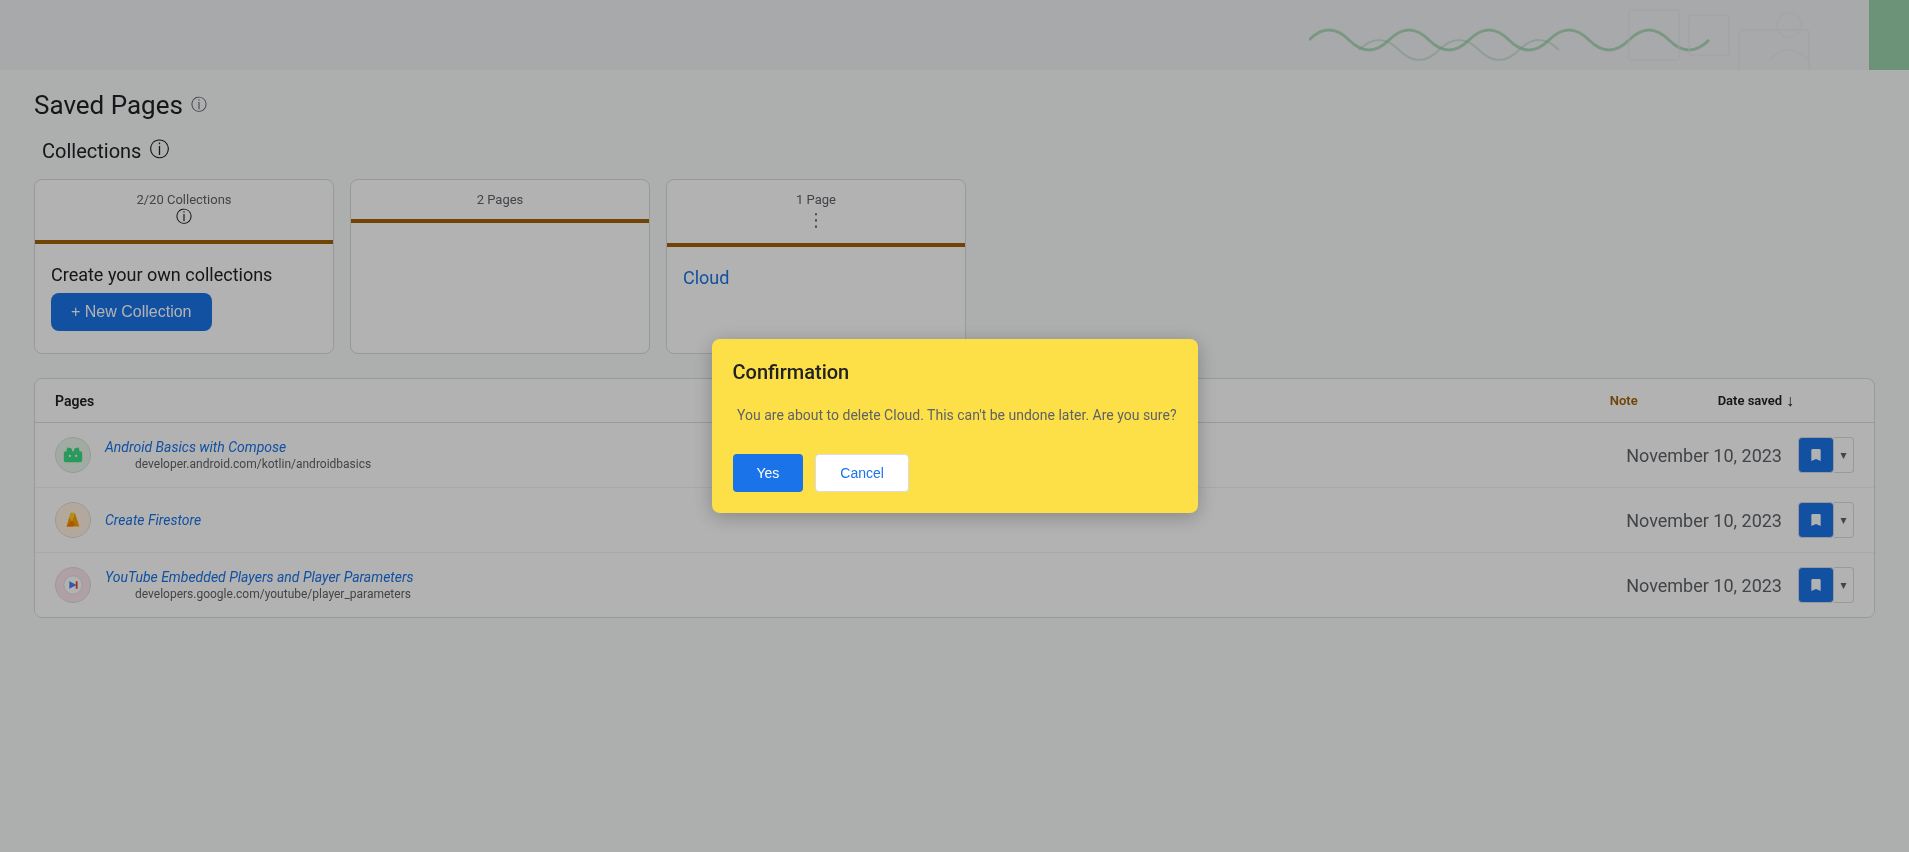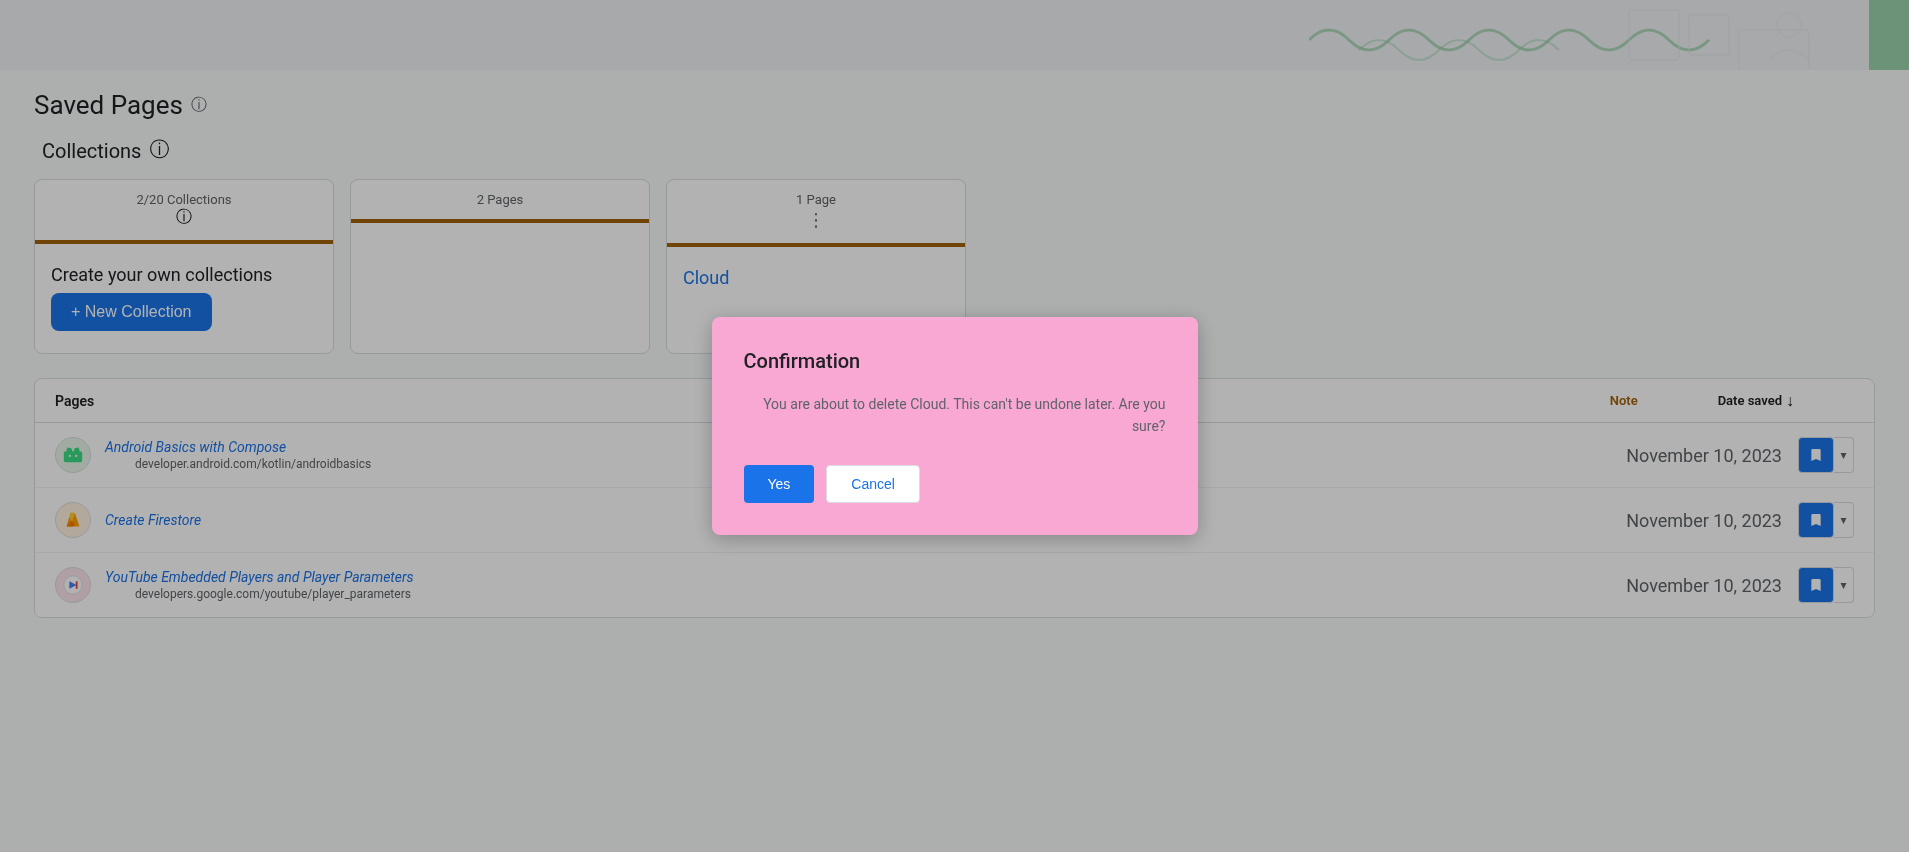--- a/index.html
+++ b/index.html
@@ -287,23 +287,23 @@
       bottom: 0;
       background: rgba(0,0,0,0.3);
       z-index: 100;
       display: flex;
       align-items: center;
       justify-content: center;
     }
 
     
     .dialog {
-      background: #f9a8d4;
+      background: #fde047;
       border-radius: 8px;
-      padding: 32px;
+      padding: 21px;
       width: 486px;
       box-shadow: 0 4px 20px rgba(0,0,0,0.25);
       position: relative;
       z-index: 101;
     }
 
     .dialog-title {
       font-size: 20px;
       font-weight: 500;
       color: #202124;

